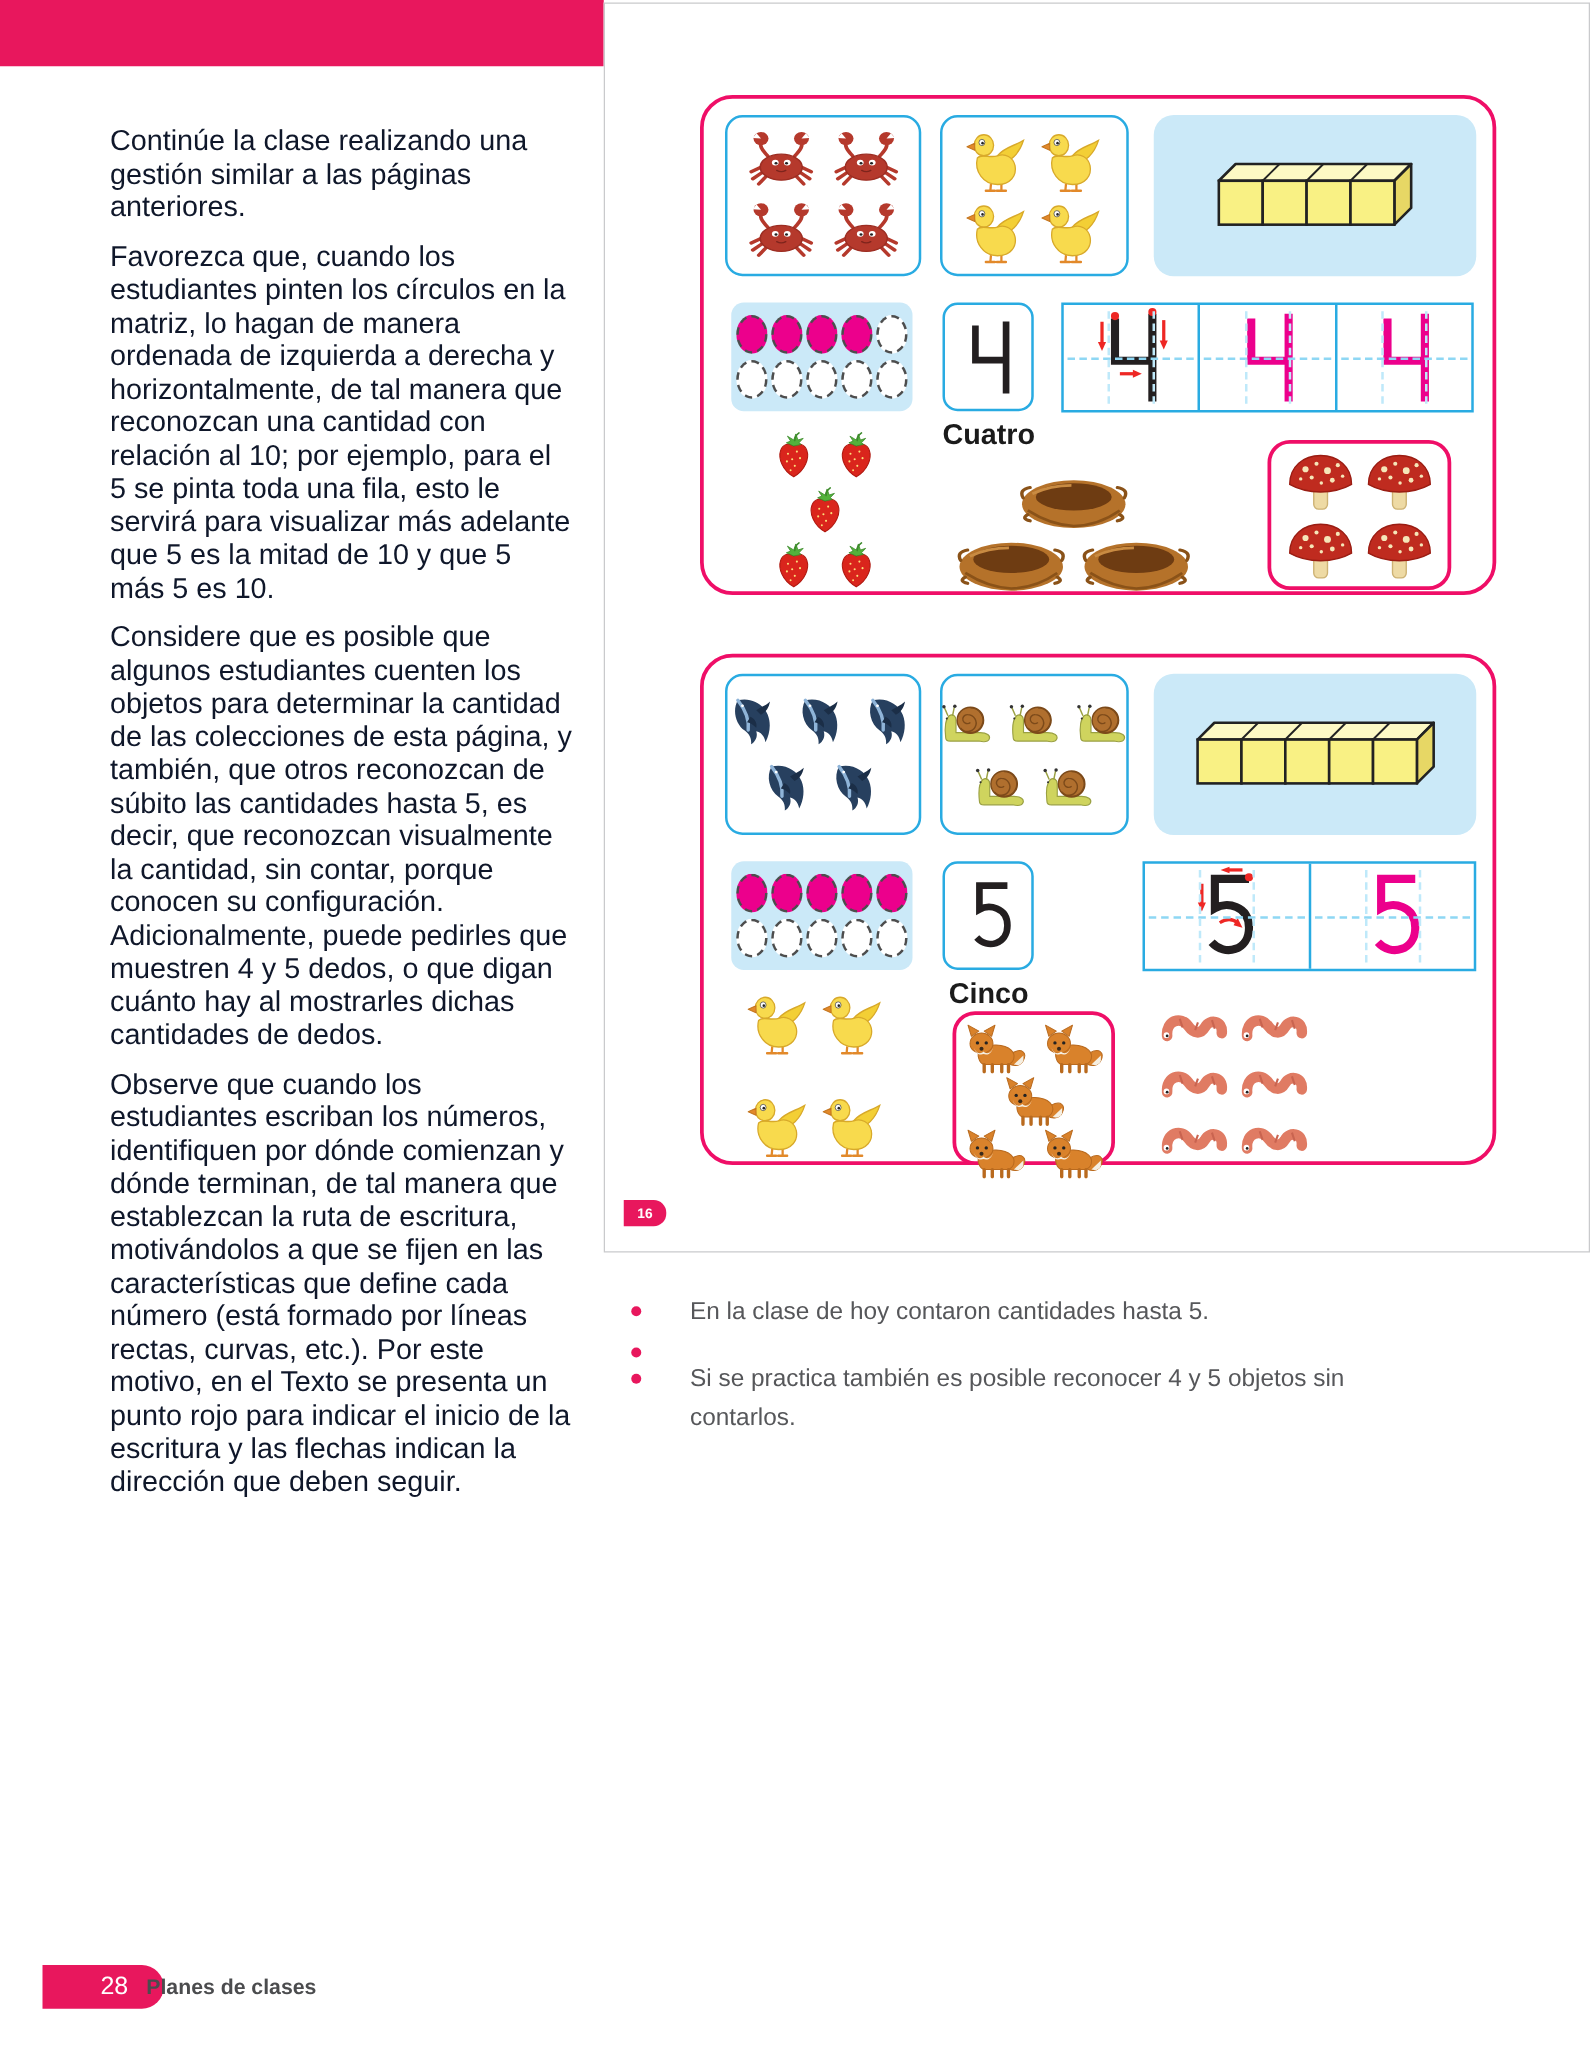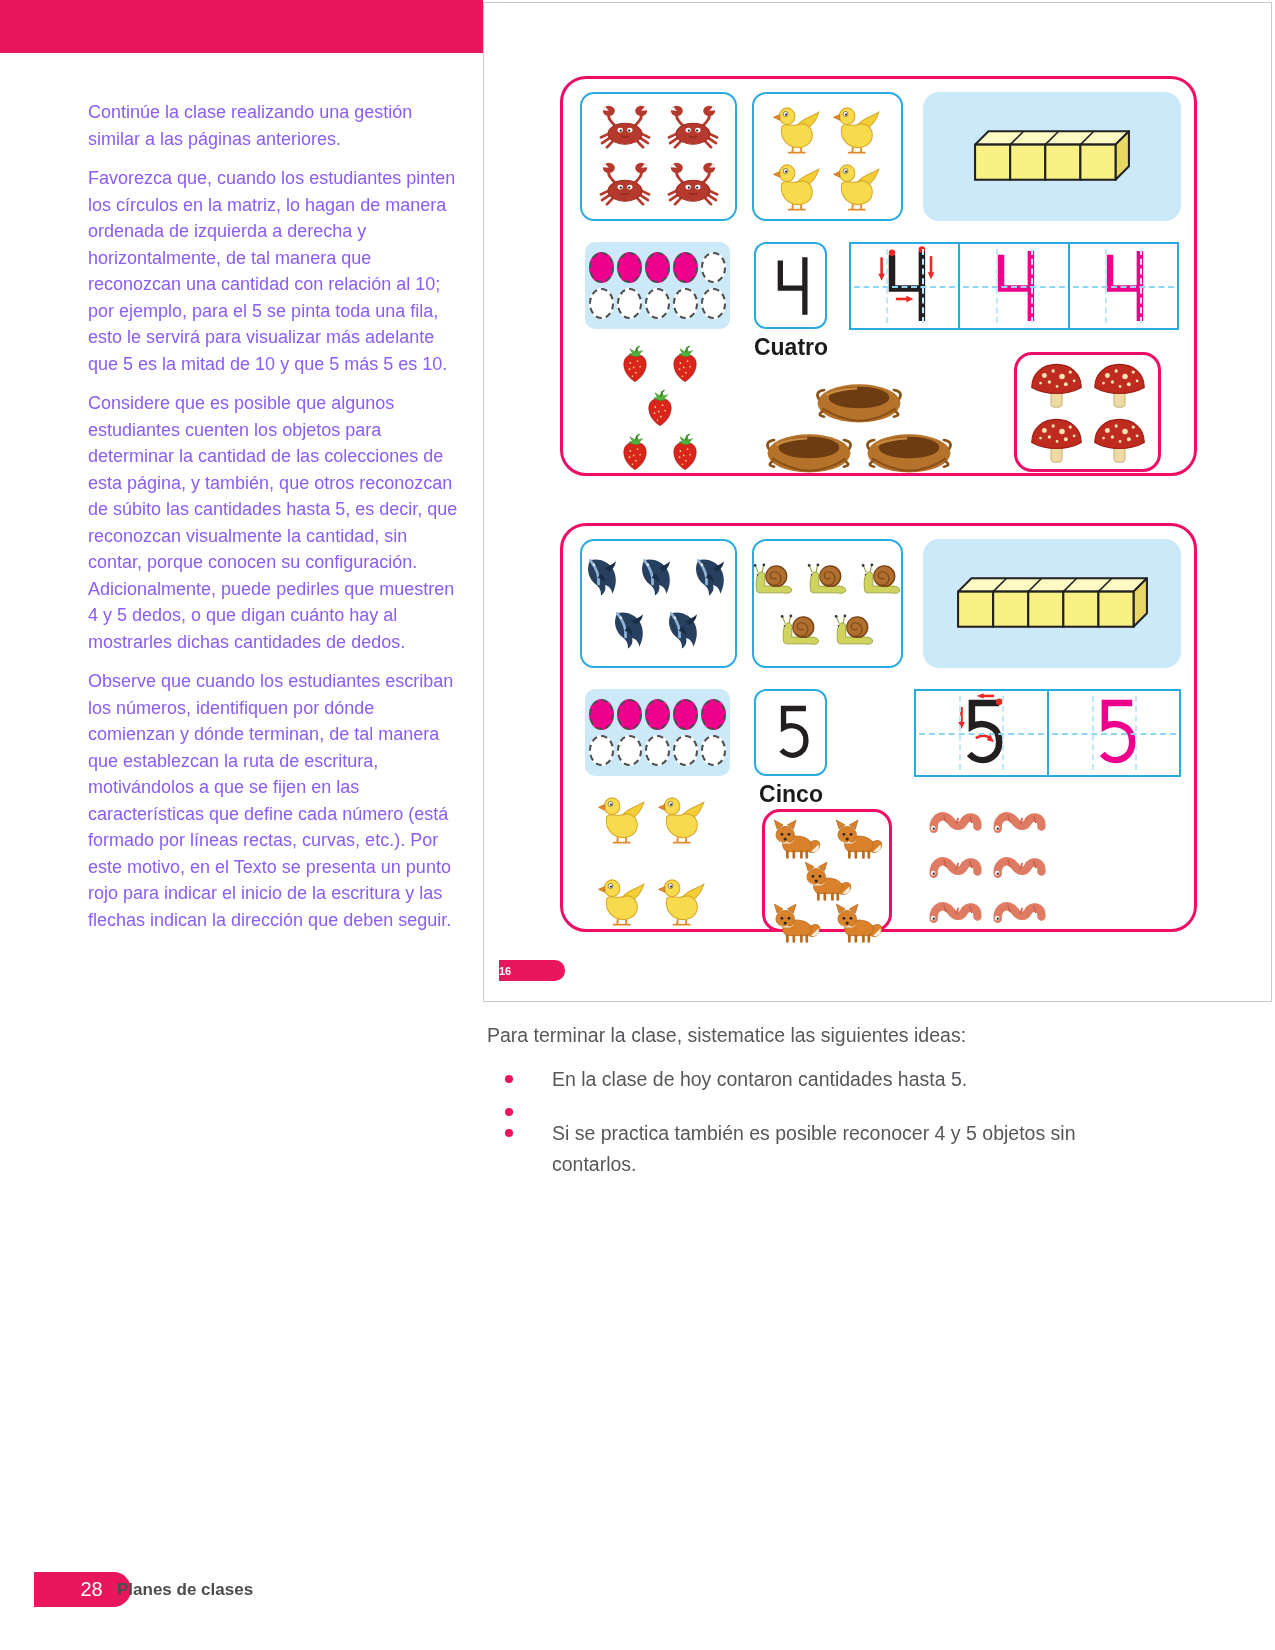--- a/index.html
+++ b/index.html
@@ -6,21 +6,21 @@
   *{box-sizing:border-box;}
   .canvas{position:relative;width:1275px;height:1650px;background:#fff;overflow:hidden;
           font-family:"Liberation Sans","DejaVu Sans",sans-serif;}
   .topbar{position:absolute;left:0;top:0;width:483px;height:53px;background:#e8175d;}
 
   
   .sidebar{position:absolute;left:88px;top:86px;width:370px;}
   .section-header{height:31px;background:#6e8fa4;border-radius:9px 9px 5px 5px;display:flex;
                   align-items:center;justify-content:center;color:#fff;font-weight:bold;
                   font-size:17.5px;letter-spacing:.3px;}
-  .sidebar p{margin:13px 0 0 0;font-size:18px;line-height:26.5px;color:#8b5cf6;}
+  .sidebar p{margin:13px 0 0 0;font-size:23px;line-height:26.5px;color:#0f172a;}
 
   
   .page-scan{position:absolute;left:483px;top:2px;width:789px;height:1000px;background:#fff;
              border:1px solid #c9cacc;}
   .activity{position:absolute;left:76px;width:637px;border:3.5px solid #ef0e67;border-radius:26px;background:#fff;}
   .cellbox{position:absolute;border:2.5px solid #29abe2;border-radius:14px;background:#fff;display:flex;
            flex-direction:column;justify-content:space-evenly;align-items:center;padding:4px;}
   .bluepanel{position:absolute;background:#cbe9f8;border-radius:16px;display:flex;align-items:center;justify-content:center;}
   .tenframe{position:absolute;background:#cbe9f8;border-radius:10px;display:flex;align-items:center;justify-content:center;}
   .tfgrid{display:grid;grid-template-columns:repeat(5,25px);gap:5px 3px;}
@@ -30,23 +30,23 @@
            align-items:center;justify-content:center;}
   .numword{position:absolute;text-align:center;font-size:23px;font-weight:bold;color:#1b1b1b;}
   .writebox{position:absolute;border:2.5px solid #29abe2;background:#fff;display:flex;}
   .pcell{flex:1;position:relative;display:flex;align-items:center;justify-content:center;}
   .pcell + .pcell{border-left:2.5px solid #29abe2;}
   .gh{position:absolute;left:3px;right:3px;top:50%;border-top:2px dashed #8ed7f4;}
   .gv{position:absolute;top:5px;bottom:5px;border-left:2px dashed #bfe9fa;}
   .group{position:absolute;display:flex;flex-direction:column;justify-content:space-between;align-items:center;}
   .grow{display:flex;justify-content:center;align-items:center;gap:8px;}
   .pinkbox{border:3.5px solid #ef0e67;border-radius:18px;background:#fff;padding:5px 2px;}
-  .page-tab{position:absolute;left:15px;top:957px;width:66px;height:21px;background:#e8175d;
+  .page-tab{position:absolute;left:15px;top:957px;width:34px;height:21px;background:#e8175d;
             border-radius:0 10px 10px 0;color:#fff;font-size:11px;font-weight:bold;display:flex;
-            align-items:center;justify-content:flex-start;}
+            align-items:center;justify-content:center;}
   svg{overflow:visible;display:block;}
 
   
   .closing{position:absolute;left:487px;top:1020px;width:670px;color:#56575a;}
   .closing-intro{margin:0;font-size:19.5px;line-height:30px;}
   .closing-list{list-style:none;margin:14px 0 0 0;padding:0;}
   .closing-list li{display:flex;margin:0 0 2px 0;font-size:19.5px;line-height:31px;}
   .dot{width:8px;height:8px;border-radius:50%;background:#e8175d;margin:11px 14px 0 18px;flex:none;}
   .btxt{width:600px;margin-left:25px;}
 
@@ -406,21 +406,20 @@
             </svg>
             <svg viewBox="0 0 100 100" preserveAspectRatio="none" width="55" height="55">
               <use href="#sym-mushroom" xlink:href="#sym-mushroom"></use>
             </svg>
           </div>
         </div>
       </div>
     </section>
 
   <section class="closing">
-    <p class="closing-intro">Para terminar la clase, sistematice las siguientes ideas:</p>
     <ul class="closing-list">
       <li>
         <span class="dot"></span>
         <span class="btxt">En la clase de hoy contaron cantidades hasta 5.</span>
       </li>
       <li>
         <span class="dot"></span>
       </li>
       <li>
         <span class="dot"></span>

